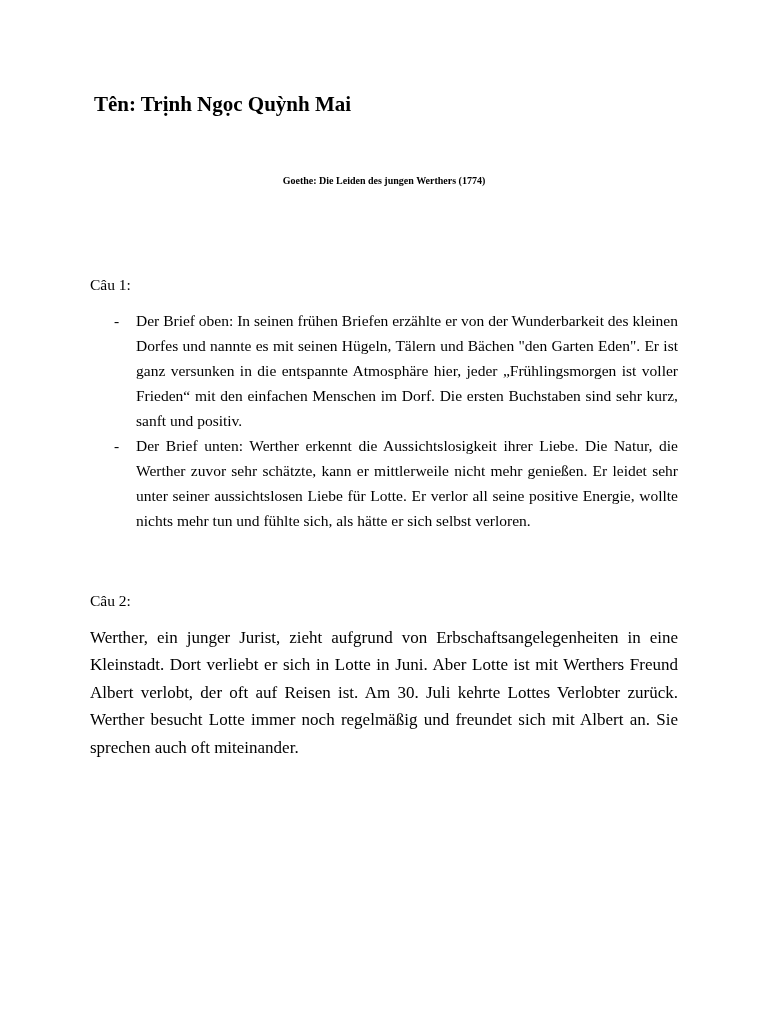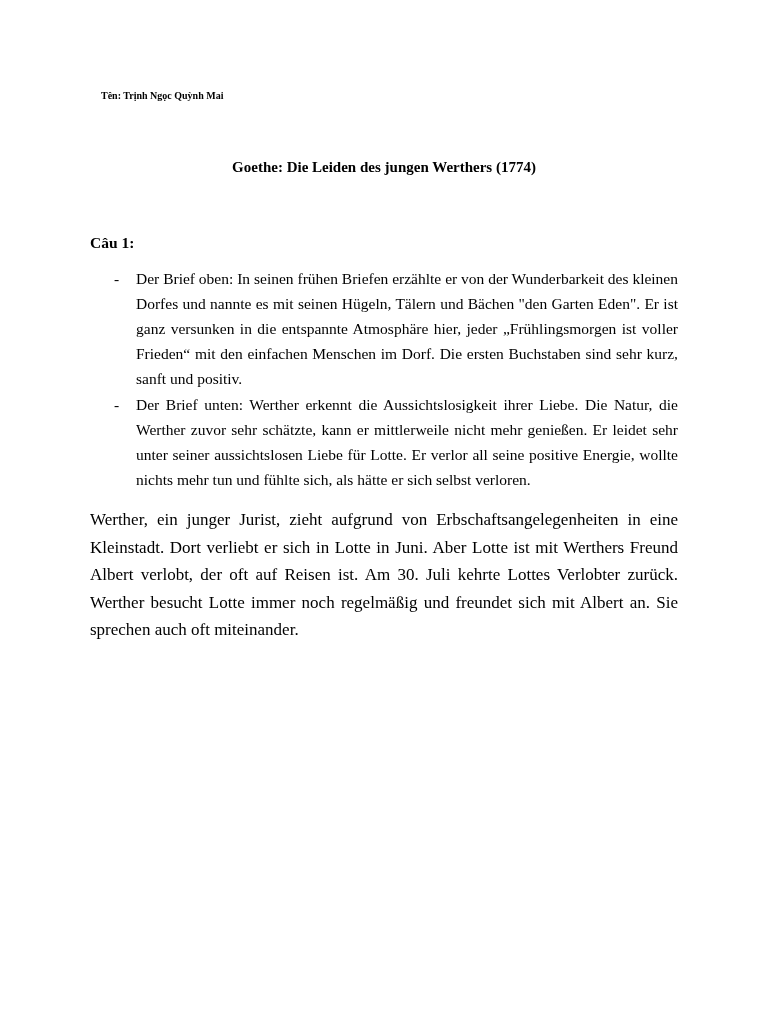--- a/index.html
+++ b/index.html
@@ -15,39 +15,39 @@
     -webkit-font-smoothing: antialiased;
   }
   .page {
     box-sizing: border-box;
     width: 768px;
     height: 1024px;
     padding: 88px 90px 60px 90px;
     position: relative;
   }
   .header-line {
-    font-size: 10px;
+    font-size: 21px;
     font-weight: bold;
     line-height: 1.55;
-    margin: 0 0 16px 11px;
+    margin: 0 0 16px 4px;
   }
   .header-line.second {
     margin-bottom: 0;
   }
   .doc-title {
     text-align: center;
-    font-size: 15px;
+    font-size: 10px;
     font-weight: bold;
     margin: 52px 0 0 0;
     line-height: 1.5;
   }
   .section-heading {
     font-size: 15.5px;
-    font-weight: bold;
-    margin: 56px 0 0 0;
+    font-weight: normal;
+    margin: 88px 0 0 0;
   }
   .section-heading.second {
     margin-top: 58px;
   }
   ul.bullets {
     list-style: none;
     margin: 14px 0 0 0;
     padding: 0;
   }
   ul.bullets li {
@@ -85,16 +85,17 @@
     <li>
       <span class="dash">-</span>
       <span>Der Brief oben: In seinen frühen Briefen erzählte er von der Wunderbarkeit des kleinen Dorfes und nannte es mit seinen Hügeln, Tälern und Bächen "den Garten Eden". Er ist ganz versunken in die entspannte Atmosphäre hier, jeder „Frühlingsmorgen ist voller Frieden“ mit den einfachen Menschen im Dorf. Die ersten Buchstaben sind sehr kurz, sanft und positiv.</span>
     </li>
     <li>
       <span class="dash">-</span>
       <span>Der Brief unten: Werther erkennt die Aussichtslosigkeit ihrer Liebe. Die Natur, die Werther zuvor sehr schätzte, kann er mittlerweile nicht mehr genießen. Er leidet sehr unter seiner aussichtslosen Liebe für Lotte. Er verlor all seine positive Energie, wollte nichts mehr tun und fühlte sich, als hätte er sich selbst verloren.</span>
     </li>
   </ul>
 
+  <h2 class="section-heading second">Câu 2:</h2>
 
   <p class="body-para">Werther, ein junger Jurist, zieht aufgrund von Erbschaftsangelegenheiten in eine Kleinstadt. Dort verliebt er sich in Lotte in Juni. Aber Lotte ist mit Werthers Freund Albert verlobt, der oft auf Reisen ist. Am 30. Juli kehrte Lottes Verlobter zurück. Werther besucht Lotte immer noch regelmäßig und freundet sich mit Albert an. Sie sprechen auch oft miteinander.</p>
 
 </div>
 
 </body></html>

